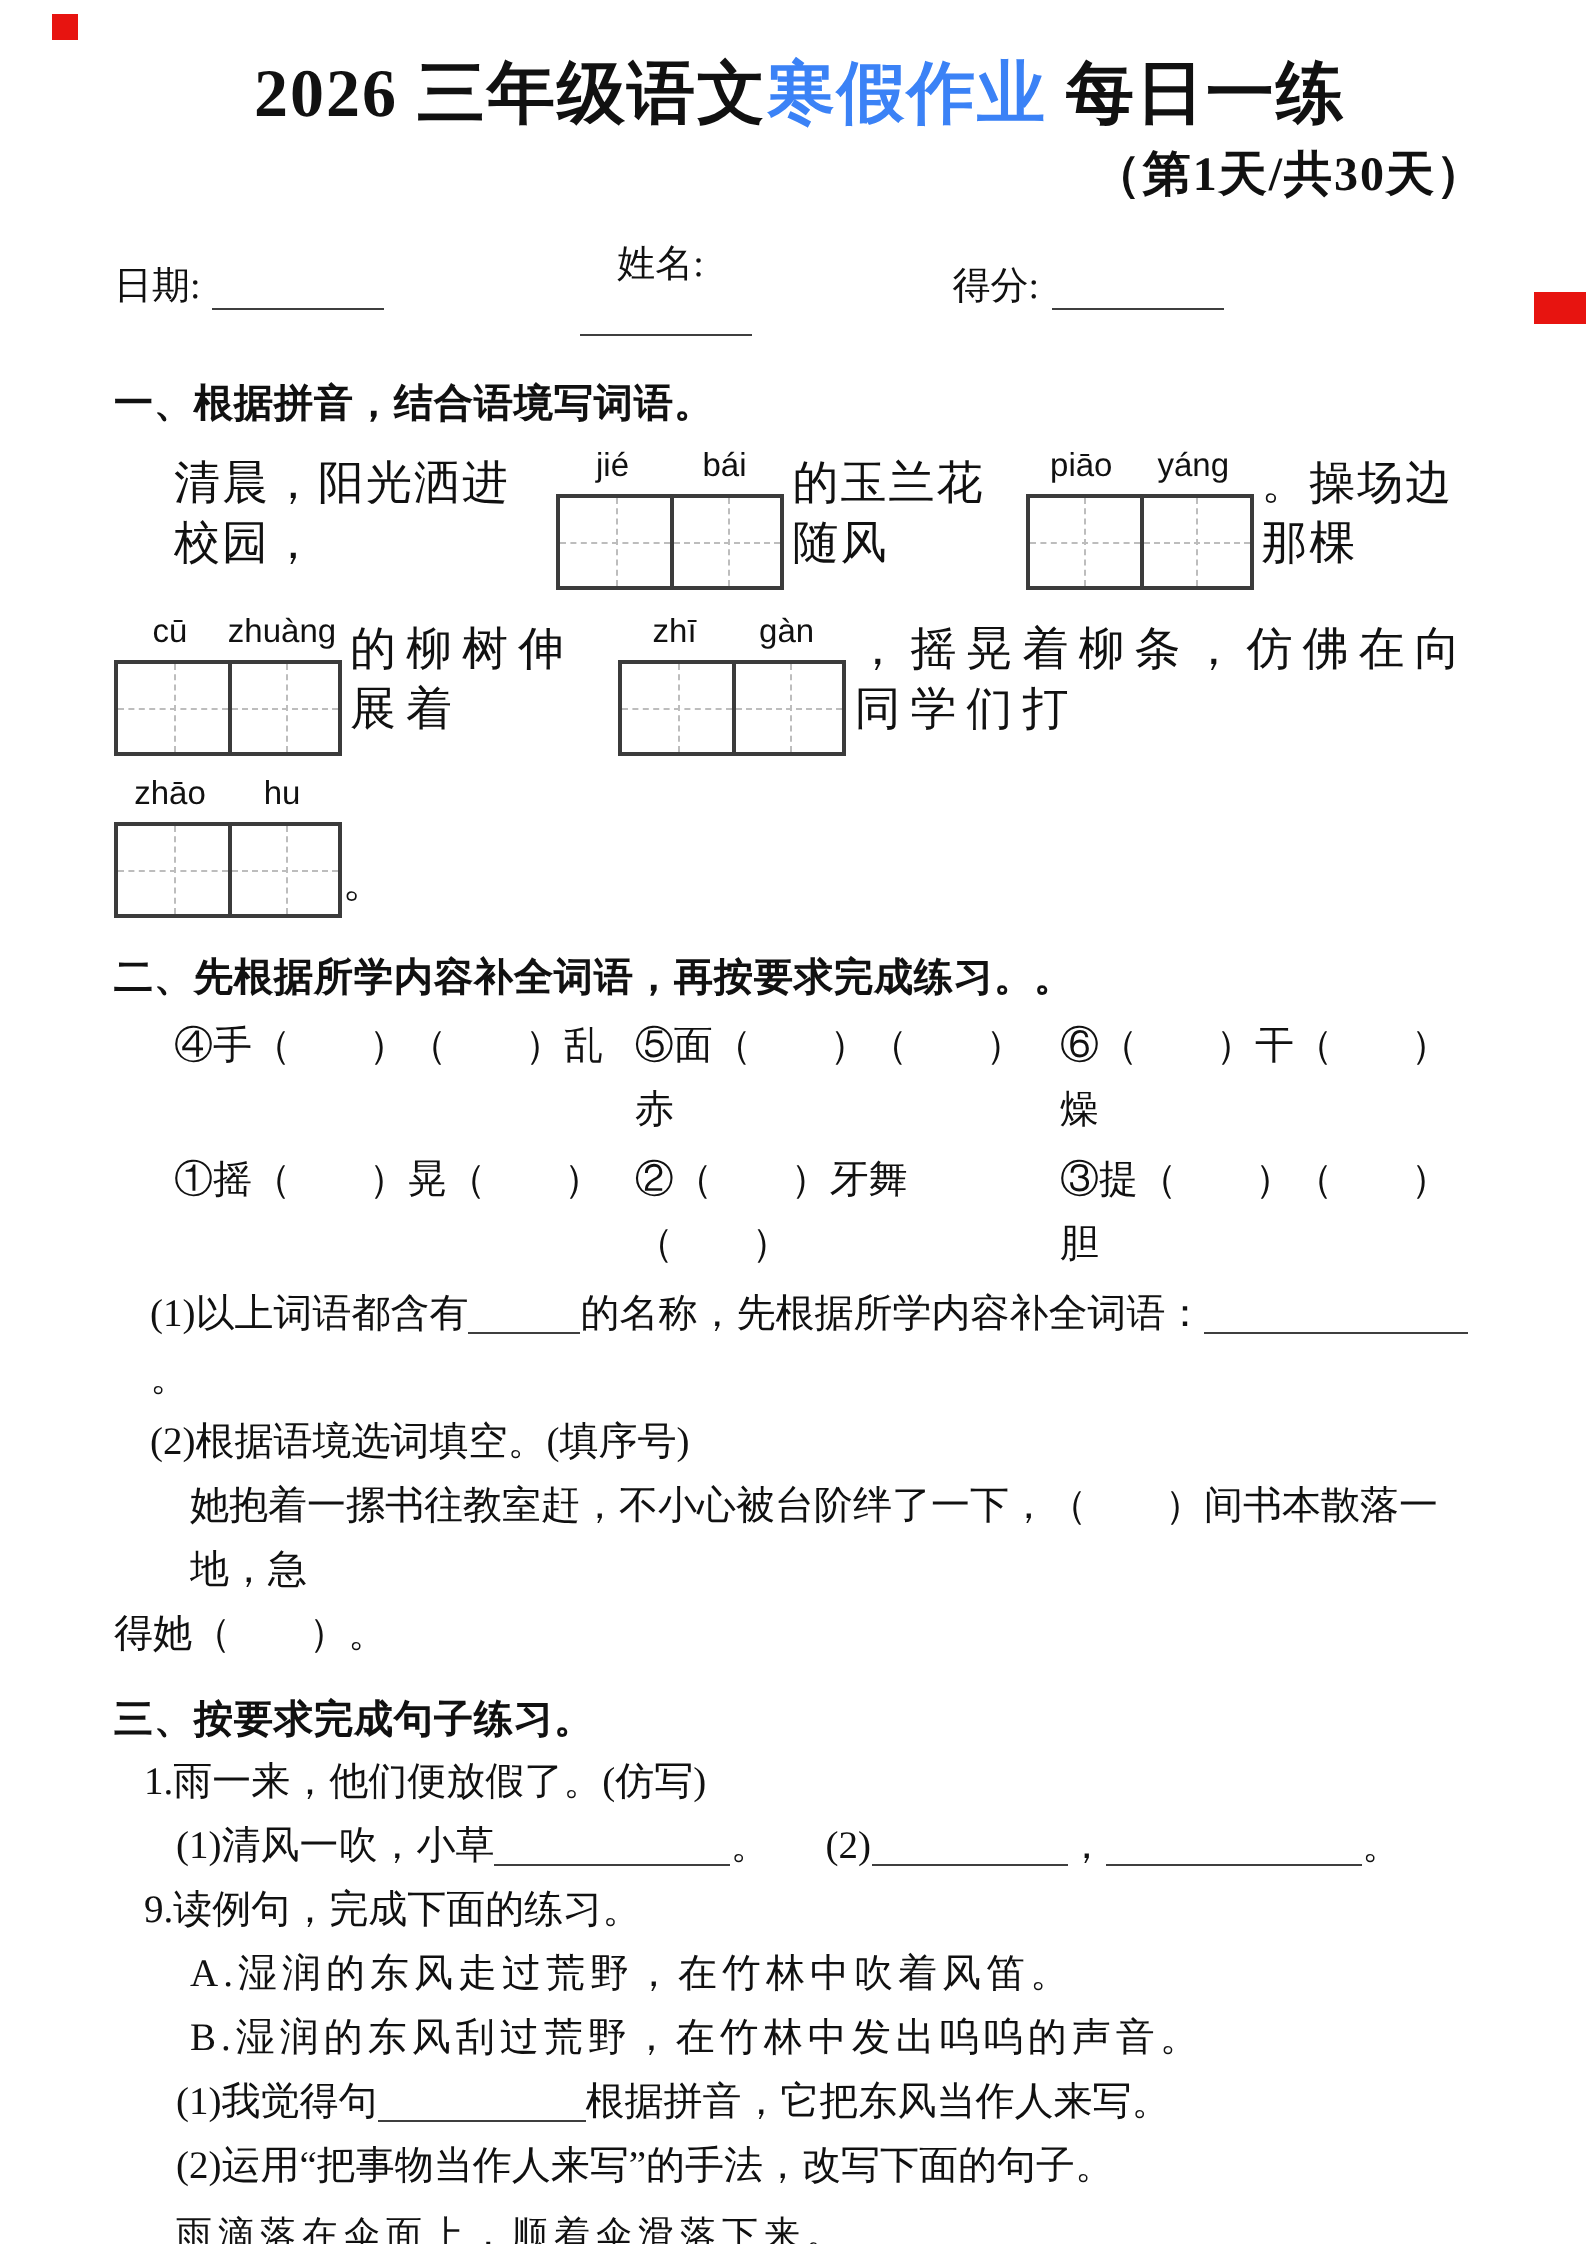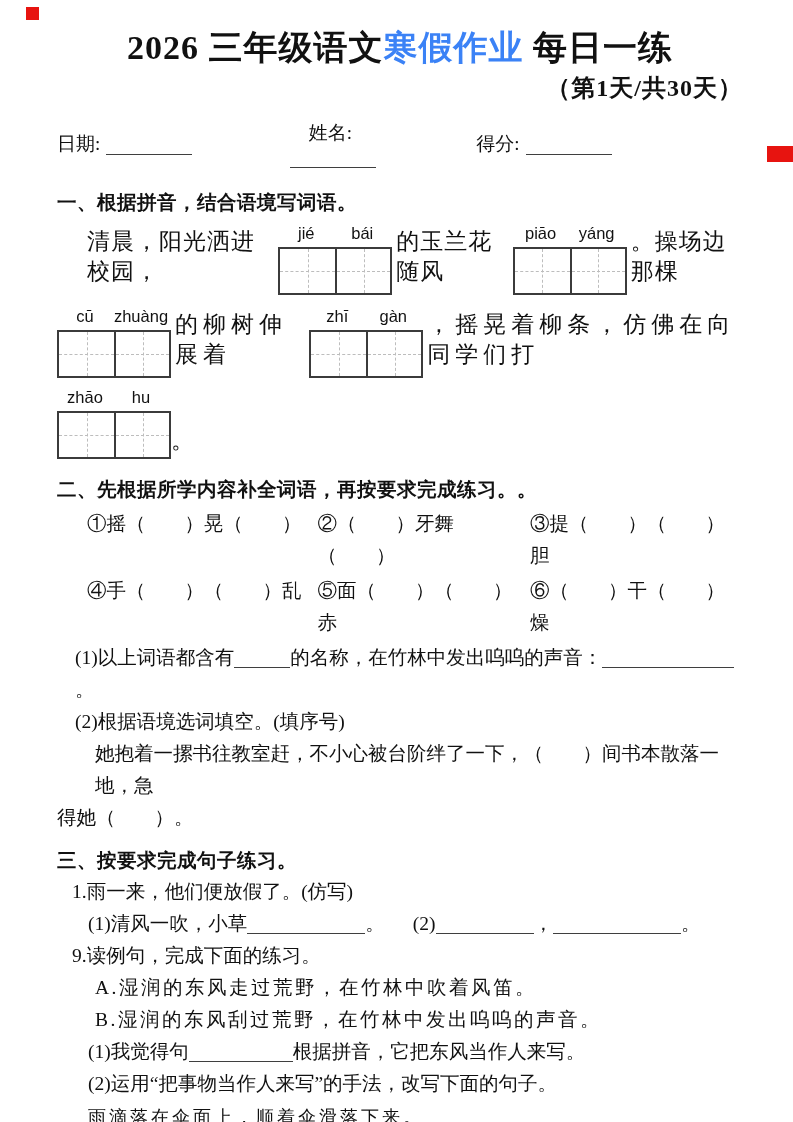--- a/index.html
+++ b/index.html
@@ -167,32 +167,32 @@
           <span class="cell"></span>
             <span class="cell"></span>
         </span>
       </span>
       <span class="rt period">。</span>
     </div>
 
     <div class="sec-h s2h">二、先根据所学内容补全词语，再按要求完成练习。。</div>
 
     <div class="tline words">
+      <span class="wg1">④手（　　）（　　）乱</span>
+      <span class="wg2">⑤面（　　）（　　）赤</span>
+      <span>⑥（　　）干（　　）燥</span>
+    </div>
+    <div class="tline words">
       <span class="wg1">①摇（　　）晃（　　）</span>
       <span class="wg2">②（　　）牙舞（　　）</span>
       <span>③提（　　）（　　）胆</span>
     </div>
-    <div class="tline words">
-      <span class="wg1">④手（　　）（　　）乱</span>
-      <span class="wg2">⑤面（　　）（　　）赤</span>
-      <span>⑥（　　）干（　　）燥</span>
-    </div>
 
     <div class="tline qline mt3">
-      <span>(1)以上词语都含有</span><span class="bl" style="width:56px"></span><span>的名称，在竹林中发出呜呜的声音：</span><span class="bl" style="width:132px"></span><span>。</span>
+      <span>(1)以上词语都含有</span><span class="bl" style="width:56px"></span><span>的名称，先根据所学内容补全词语：</span><span class="bl" style="width:132px"></span><span>。</span>
     </div>
     <div class="tline qline">(2)根据语境选词填空。(填序号)</div>
     <div class="tline para-ind">她抱着一摞书往教室赶，不小心被台阶绊了一下，（　　）间书本散落一地，急</div>
     <div class="tline">得她（　　）。</div>
 
     <div class="sec-h s3h">三、按要求完成句子练习。</div>
 
     <div class="tline item">1.雨一来，他们便放假了。(仿写)</div>
     <div class="tline subq">
       <span>(1)清风一吹，小草</span><span class="bl" style="width:118px"></span><span>。</span><span class="gap28"></span><span>(2)</span><span class="bl" style="width:98px"></span><span>，</span><span class="bl" style="width:128px"></span><span>。</span>

